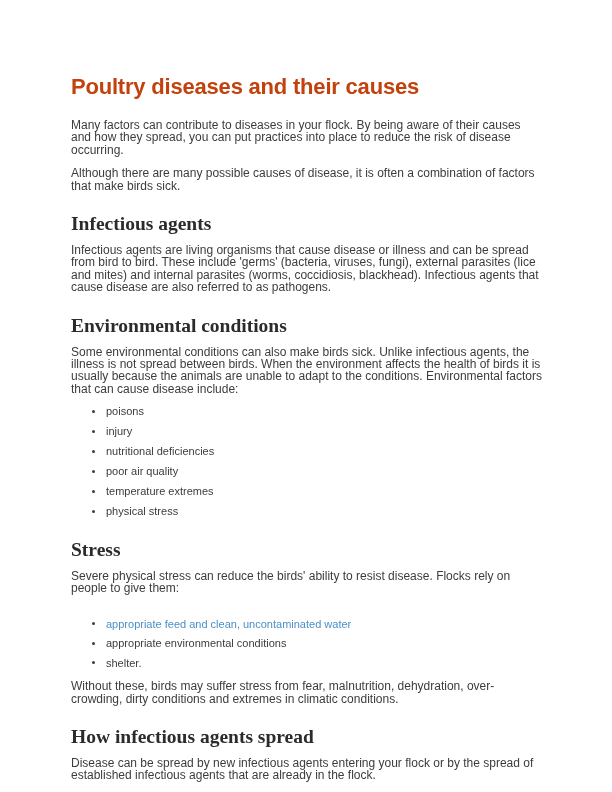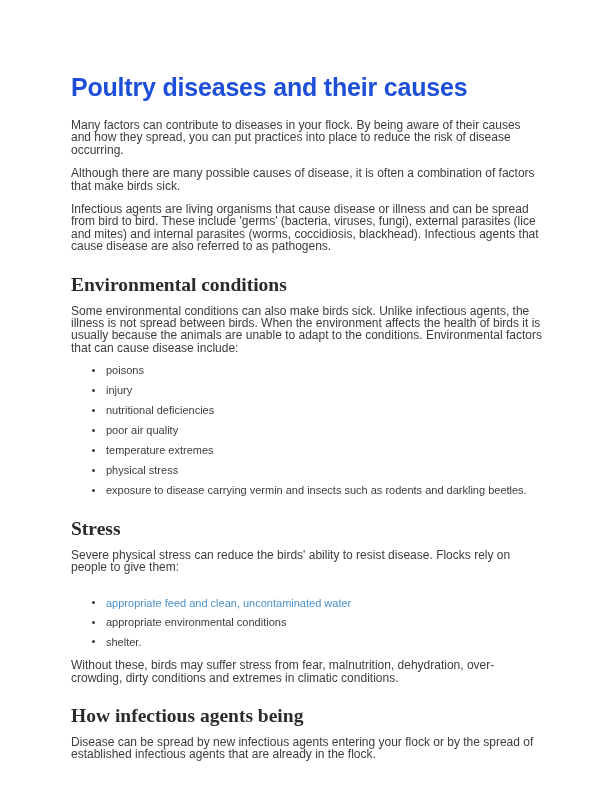--- a/index.html
+++ b/index.html
@@ -26,25 +26,25 @@
   .content {
     position: absolute;
     left: 71px;
     top: 72px;
     width: 472px;
   }
 
   
   .doc-title {
     font-family: "Liberation Sans", sans-serif;
-    font-size: 25px;
+    font-size: 22px;
     font-weight: bold;
     line-height: 30px;
     letter-spacing: -0.2px;
-    color: #1d4ed8;
+    color: #c2410c;
     margin: 0 0 17px 0;
   }
 
   
   .section-heading {
     font-family: "Liberation Serif", serif;
     font-size: 19.5px;
     font-weight: bold;
     line-height: 23px;
     color: #2b2b2b;
@@ -106,46 +106,48 @@
 <body>
 
 <div class="page">
   <div class="content">
 
     <h1 class="doc-title">Poultry diseases and their causes</h1>
 
     <p class="para">Many factors can contribute to diseases in your flock. By being aware of their causes and how they spread, you can put practices into place to reduce the risk of disease occurring.</p>
     <p class="para">Although there are many possible causes of disease, it is often a combination of factors that make birds sick.</p>
 
+    <div class="heading-block">
+      <h2 class="section-heading">Infectious agents</h2>
+    </div>
     <p class="para">Infectious agents are living organisms that cause disease or illness and can be spread from bird to bird. These include 'germs' (bacteria, viruses, fungi), external parasites (lice and mites) and internal parasites (worms, coccidiosis, blackhead). Infectious agents that cause disease are also referred to as pathogens.</p>
 
     <div class="heading-block">
       <h2 class="section-heading">Environmental conditions</h2>
     </div>
     <p class="para para-tight">Some environmental conditions can also make birds sick. Unlike infectious agents, the illness is not spread between birds. When the environment affects the health of birds it is usually because the animals are unable to adapt to the conditions. Environmental factors that can cause disease include:</p>
     <ul class="bullet-list">
       <li><span class="bullet-dot"></span><span>poisons</span></li>
       <li><span class="bullet-dot"></span><span>injury</span></li>
       <li><span class="bullet-dot"></span><span>nutritional deficiencies</span></li>
       <li><span class="bullet-dot"></span><span>poor air quality</span></li>
       <li><span class="bullet-dot"></span><span>temperature extremes</span></li>
       <li><span class="bullet-dot"></span><span>physical stress</span></li>
-      <li><span class="bullet-dot"></span><span>exposure to disease carrying vermin and insects such as rodents and darkling beetles.</span></li>
     </ul>
 
     <div class="heading-block">
       <h2 class="section-heading">Stress</h2>
     </div>
     <p class="para para-tight">Severe physical stress can reduce the birds' ability to resist disease. Flocks rely on people to give them:</p>
     <ul class="bullet-list list-stress">
       <li><span class="bullet-dot"></span><a class="link-text">appropriate feed and clean, uncontaminated water</a></li>
       <li><span class="bullet-dot"></span><span>appropriate environmental conditions</span></li>
       <li><span class="bullet-dot"></span><span>shelter.</span></li>
     </ul>
     <p class="para">Without these, birds may suffer stress from fear, malnutrition, dehydration, over-crowding, dirty conditions and extremes in climatic conditions.</p>
 
     <div class="heading-block">
-      <h2 class="section-heading">How infectious agents being</h2>
+      <h2 class="section-heading">How infectious agents spread</h2>
     </div>
     <p class="para">Disease can be spread by new infectious agents entering your flock or by the spread of established infectious agents that are already in the flock.</p>
 
   </div>
 </div>
 
 </body></html>

